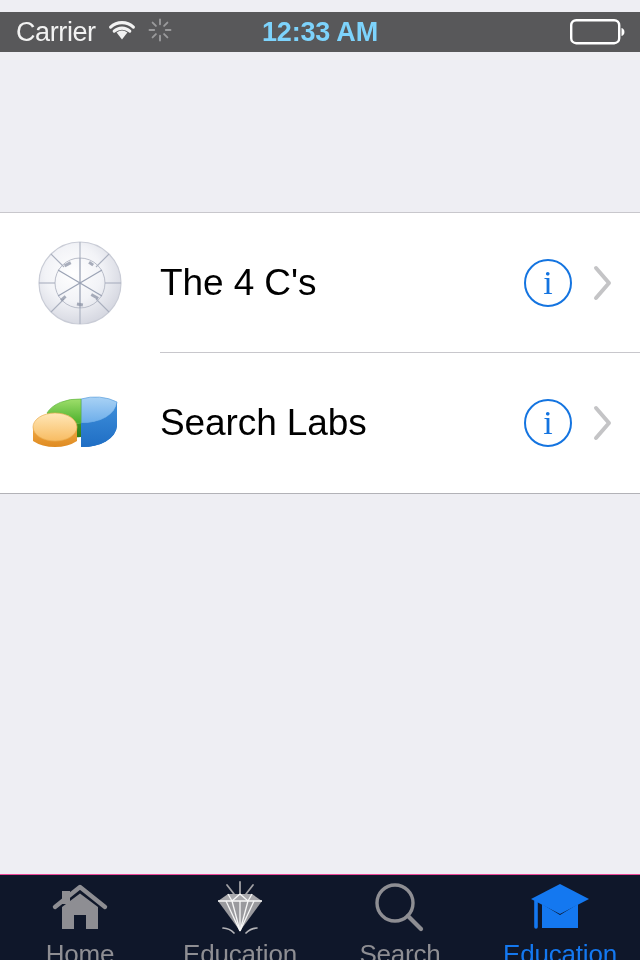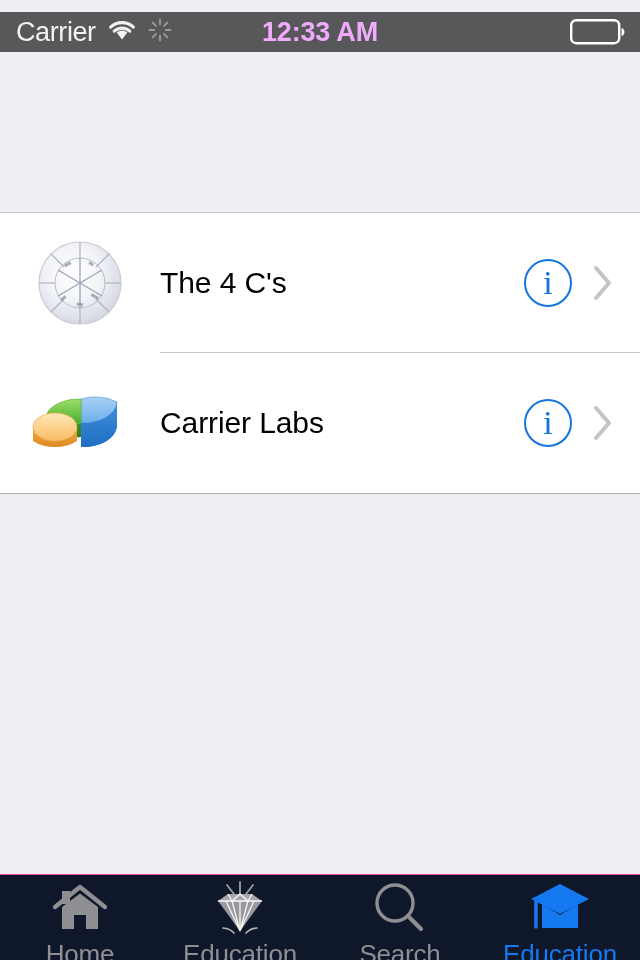--- a/index.html
+++ b/index.html
@@ -14,21 +14,21 @@
   
   .statusbar {
     position:absolute; top:0; left:0; width:640px; height:40px;
     background:#58585a; color:#ffffff;
     display:flex; align-items:center;
   }
   .sb-left { display:flex; align-items:center; padding-left:16px; gap:11px; }
   .sb-carrier { font-size:27px; letter-spacing:-0.4px; color:#f2f2f2; }
   .sb-center {
     position:absolute; left:0; width:640px; text-align:center;
-    font-size:27px; font-weight:bold; color:#f0abfc; letter-spacing:-0.2px;
+    font-size:27px; font-weight:bold; color:#7dd3fc; letter-spacing:-0.2px;
   }
   .sb-right { position:absolute; right:14px; display:flex; align-items:center; }
 
   
   .navbar {
     position:absolute; top:40px; left:0; width:640px; height:88px;
     background:#58585a;
     display:flex; align-items:center; justify-content:center;
   }
   .nav-title {
@@ -58,21 +58,21 @@
     position:absolute; left:160px; right:0; bottom:0; height:1px;
     background:#c8c7cc;
   }
   .row-icon {
     width:160px; height:140px;
     display:flex; align-items:center; justify-content:center;
     flex:0 0 160px;
   }
   .row-label {
     flex:1 1 auto;
-    font-size:30px; color:#000000; letter-spacing:-0.1px;
+    font-size:37px; color:#000000; letter-spacing:-0.1px;
   }
   .row-accessories {
     display:flex; align-items:center; gap:20px;
     padding-right:26px;
   }
   .info-btn {
     width:48px; height:48px; border-radius:50%;
     border:2px solid #1474e0;
     display:flex; align-items:center; justify-content:center;
     color:#1474e0;
@@ -236,21 +236,21 @@
             <path d="M56 40 L56 64 L56 40 Z" fill="url(#blueSide)"></path>
             <path d="M56 40 A34 22 0 0 0 92 19 L92 43 A34 22 0 0 1 56 64 Z" fill="url(#blueSide)"></path>
 
             <path d="M22 30 L22 44 A34 22 0 0 0 56 54 L56 40 A34 22 0 0 1 22 30 Z" fill="url(#grnSide)"></path>
             <path d="M56 40 A34 22 0 0 1 22 30 A34 22 0 0 1 56 16 Z" fill="url(#grnTop)" stroke="#5eb53d" stroke-width="0.7"></path>
 
             <path d="M8 44 L8 58 A30 19 0 0 0 52 58 L52 44 A30 19 0 0 1 8 44 Z" fill="url(#orgSide)"></path>
             <ellipse cx="30" cy="44" rx="22" ry="14" fill="url(#orgTop)" stroke="#e9ad52" stroke-width="0.7"></ellipse>
           </svg>
         </div>
-        <div class="row-label">Carrier Labs</div>
+        <div class="row-label">Search Labs</div>
         <div class="row-accessories">
           <div class="info-btn">i</div>
           <span class="chevron">
             <svg width="22" height="38" viewBox="0 0 22 38">
               <polyline points="4,4 17,19 4,34" fill="none" stroke="#c4c4c6" stroke-width="4" stroke-linecap="round" stroke-linejoin="round"></polyline>
             </svg>
           </span>
         </div>
       </div>
 

